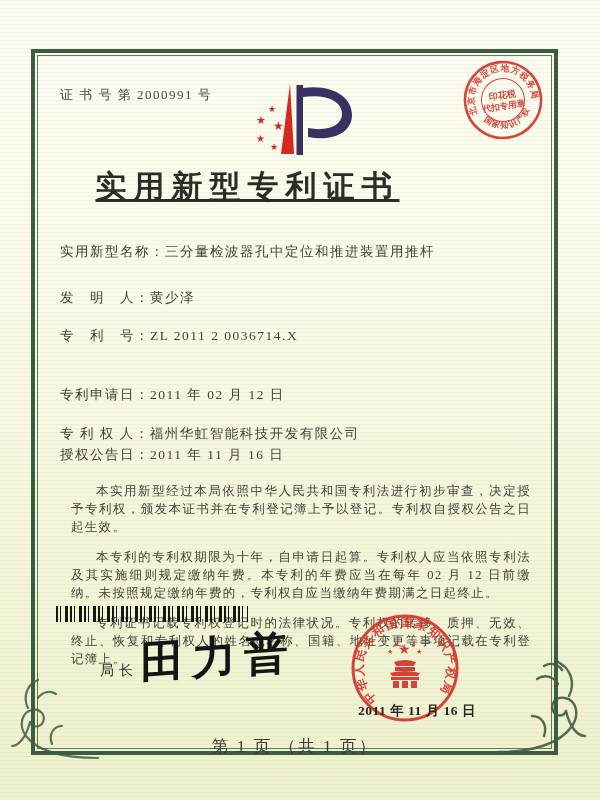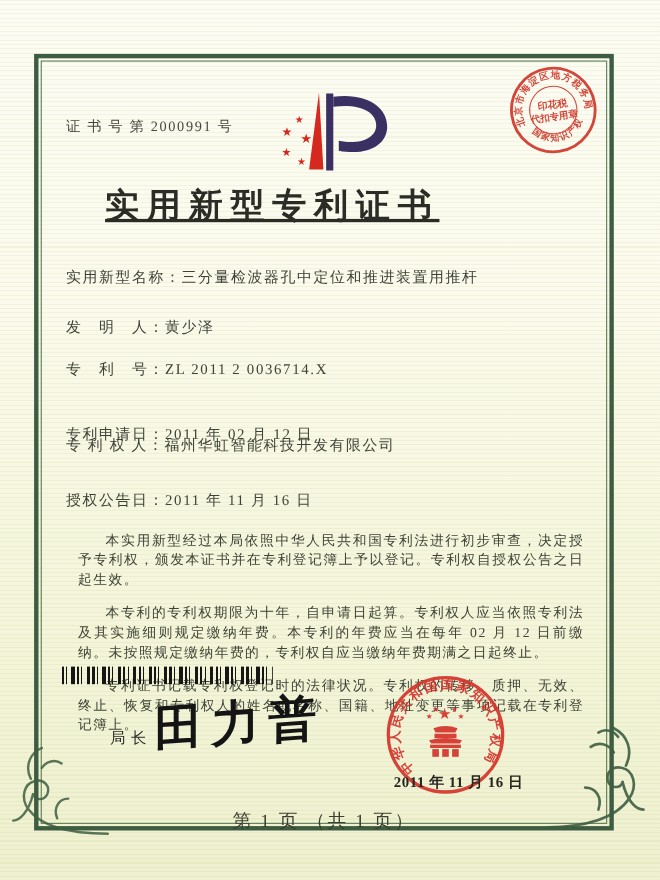--- a/index.html
+++ b/index.html
@@ -13,21 +13,21 @@
     background:repeating-linear-gradient(180deg, rgba(167,190,110,0.12) 0px, rgba(167,190,110,0.12) 1px, transparent 1px, transparent 4px);
   }
   .frame{
     position:absolute; left:31px; top:49px; right:42px; bottom:45px;
     border:4px solid #3d5c41;
   }
   .frame::after{
     content:''; position:absolute; inset:2px; border:1px solid #5b7a55;
   }
   .cert-no{
-    position:absolute; left:60px; top:106px; font-size:13px; letter-spacing:1.5px;
+    position:absolute; left:60px; top:86px; font-size:13px; letter-spacing:1.5px;
     color:#44483c; white-space:nowrap;
   }
   .title{
     position:absolute; left:0; top:166px; width:488px; text-align:center;
     font-size:31px; font-weight:700; letter-spacing:7px; padding-left:7px;
     box-sizing:border-box; color:#2c2c27;text-decoration:underline;
   }
   .logo{ position:absolute; left:248px; top:80px; }
   .field-row{
     position:absolute; left:60px; width:492px; font-size:13.5px; letter-spacing:1.5px;
@@ -113,21 +113,21 @@
   </div>
   <div class="field-row" style="top:243px">
     <span>实用新型名称：</span><span>三分量检波器孔中定位和推进装置用推杆</span>
   </div>
   <div class="field-row" style="top:327px">
     <span>专　利　号：</span><span>ZL 2011 2 0036714.X</span>
   </div>
   <div class="field-row" style="top:386px">
     <span>专利申请日：</span><span>2011 年 02 月 12 日</span>
   </div>
-  <div class="field-row" style="top:396px">
+  <div class="field-row" style="top:425px">
     <span>专 利 权 人：</span><span>福州华虹智能科技开发有限公司</span>
   </div>
   <div class="field-row" style="top:446px">
     <span>授权公告日：</span><span>2011 年 11 月 16 日</span>
   </div>
 
   <div class="paras">
     <p>本实用新型经过本局依照中华人民共和国专利法进行初步审查，决定授予专利权，颁发本证书并在专利登记簿上予以登记。专利权自授权公告之日起生效。</p>
     <p>本专利的专利权期限为十年，自申请日起算。专利权人应当依照专利法及其实施细则规定缴纳年费。本专利的年费应当在每年 02 月 12 日前缴纳。未按照规定缴纳年费的，专利权自应当缴纳年费期满之日起终止。</p>
     <p>专利证书记载专利权登记时的法律状况。专利权的转移、质押、无效、终止、恢复和专利权人的姓名或名称、国籍、地址变更等事项记载在专利登记簿上。</p>

